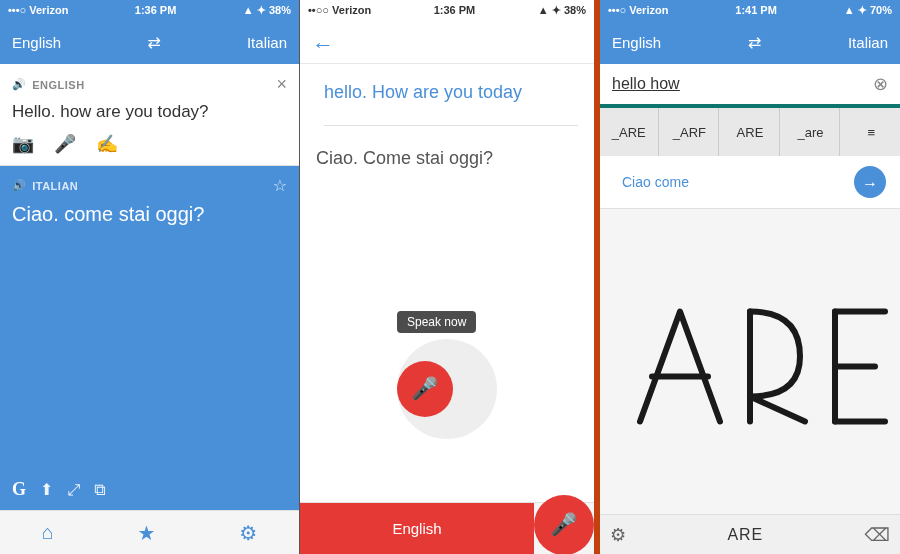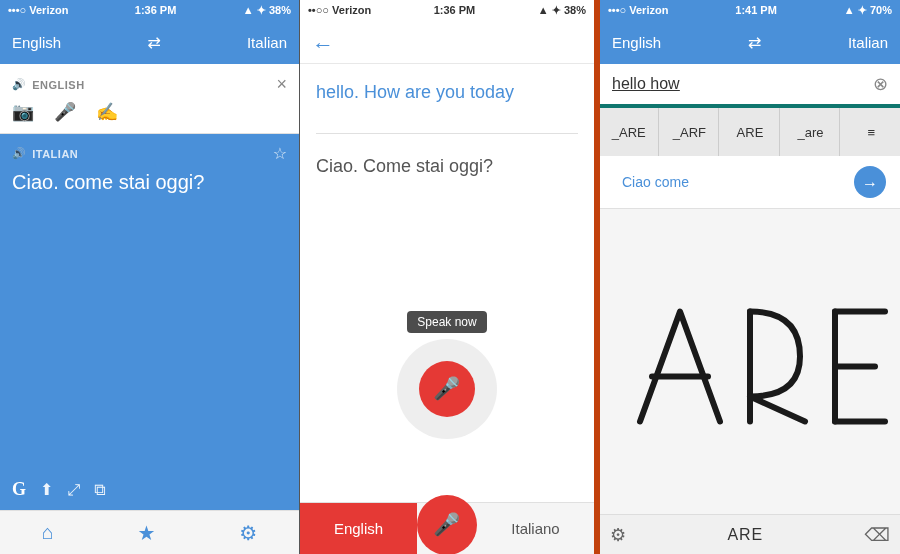--- a/index.html
+++ b/index.html
@@ -163,21 +163,22 @@
       display: flex;
       flex-direction: column;
       background: #fff;
     }
     .p2-source-text {
       color: #4a90d9;
       font-size: 18px;
       line-height: 1.4;
       margin-bottom: 20px;
       border-bottom: 1px solid #e0e0e0;
-      padding-bottom: 28px;
+      padding-bottom: 20px;
+      margin-left: 8px;
     }
     .p2-translated-text {
       color: #555;
       font-size: 18px;
       line-height: 1.4;
     }
     .p2-voice-area {
       display: flex;
       flex-direction: column;
       align-items: center;
@@ -185,21 +186,20 @@
       flex: 1;
       padding-bottom: 10px;
     }
     .p2-circle {
       width: 100px;
       height: 100px;
       border-radius: 50%;
       background: rgba(200,200,200,0.3);
       display: flex;
       align-items: center;
-      justify-content: center;
       position: relative;
       margin-bottom: 0;
     }
     .p2-speak-tooltip {
       background: rgba(0,0,0,0.7);
       color: #fff;
       padding: 4px 10px;
       border-radius: 4px;
       font-size: 12px;
       position: absolute;
@@ -373,20 +373,21 @@
     </div>
 
     <div class="p1-input-area">
       <div class="p1-input-header">
         <div class="p1-lang-label">
           <span>🔊</span>
           <span>ENGLISH</span>
         </div>
         <span class="p1-close-btn">×</span>
       </div>
+      <div class="p1-input-text">Hello. how are you today?</div>
       <div class="p1-input-actions">
         <span class="p1-action-icon">📷</span>
         <span class="p1-action-icon">🎤</span>
         <span class="p1-action-icon">✍</span>
       </div>
     </div>
 
     <div class="p1-output-area">
       <div class="p1-output-header">
         <div class="p1-output-lang">
@@ -431,21 +432,20 @@
     <div class="p2-voice-area">
       <div class="p2-circle">
         <div class="p2-speak-tooltip">Speak now</div>
         <div class="p2-mic-btn">🎤</div>
       </div>
     </div>
 
     <div class="p2-bottom-bar">
       <div class="p2-lang-btn-left">English</div>
       <div class="p2-mic-bottom">🎤</div>
-      <div class="p2-lang-btn-right">Italiano</div>
     </div>
   </div>
 
   <div class="phone phone-3">
 
     <div class="status-bar status-bar-3">
       <span>•••○ Verizon</span>
       <span>1:41 PM</span>
       <span>▲ ✦ 70%</span>
     </div>

